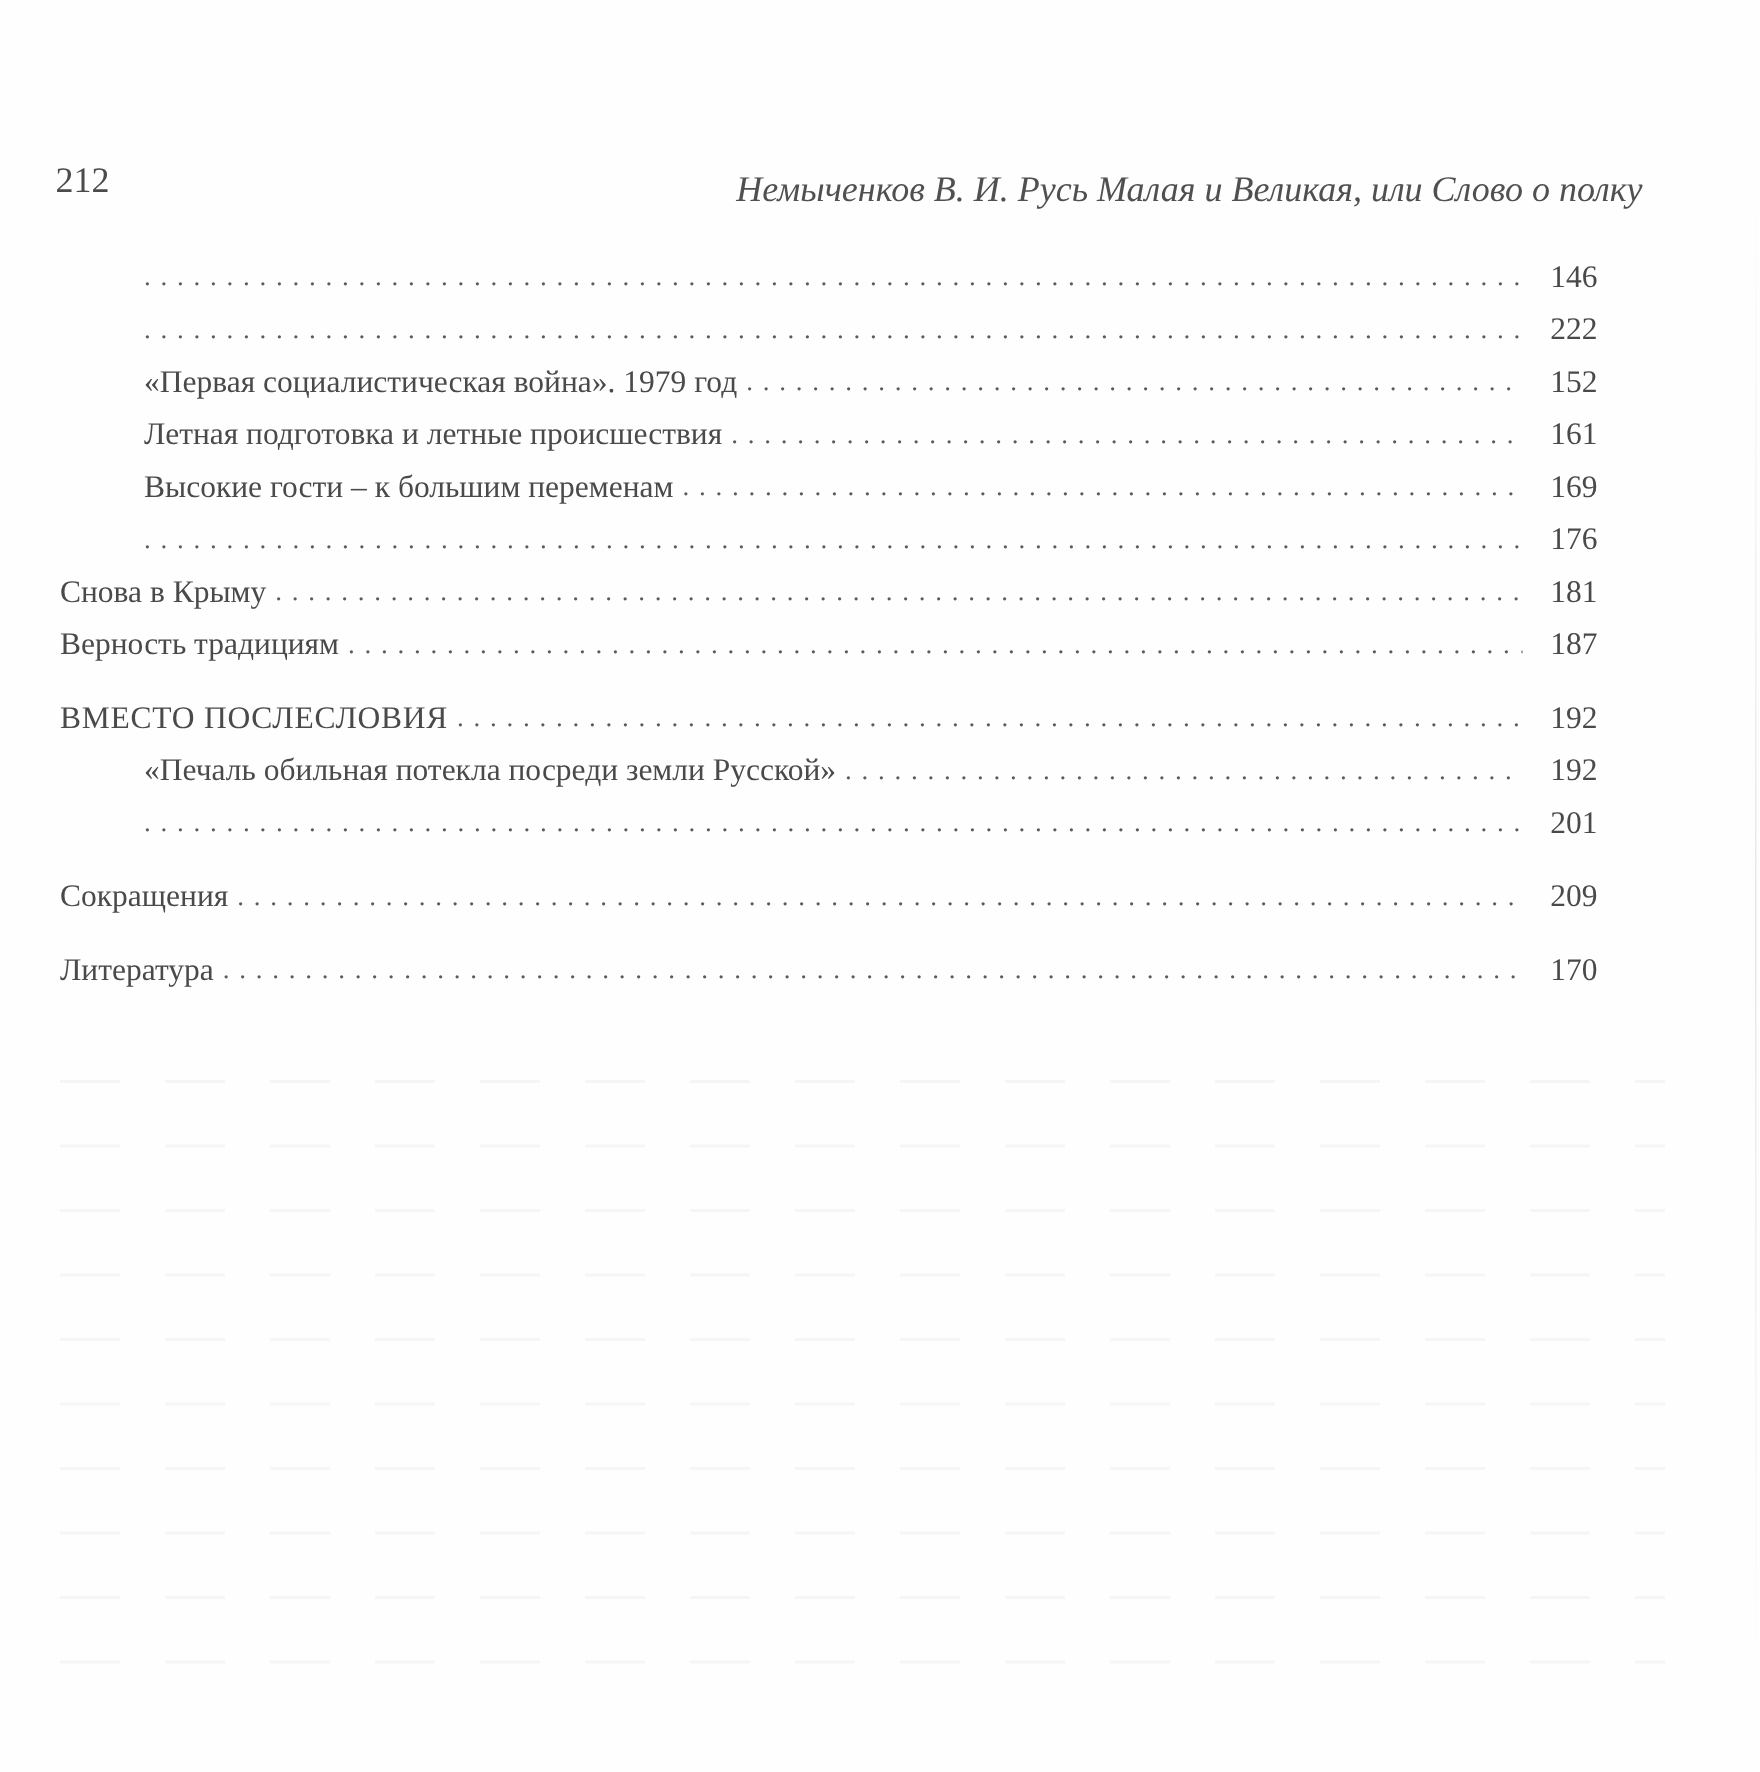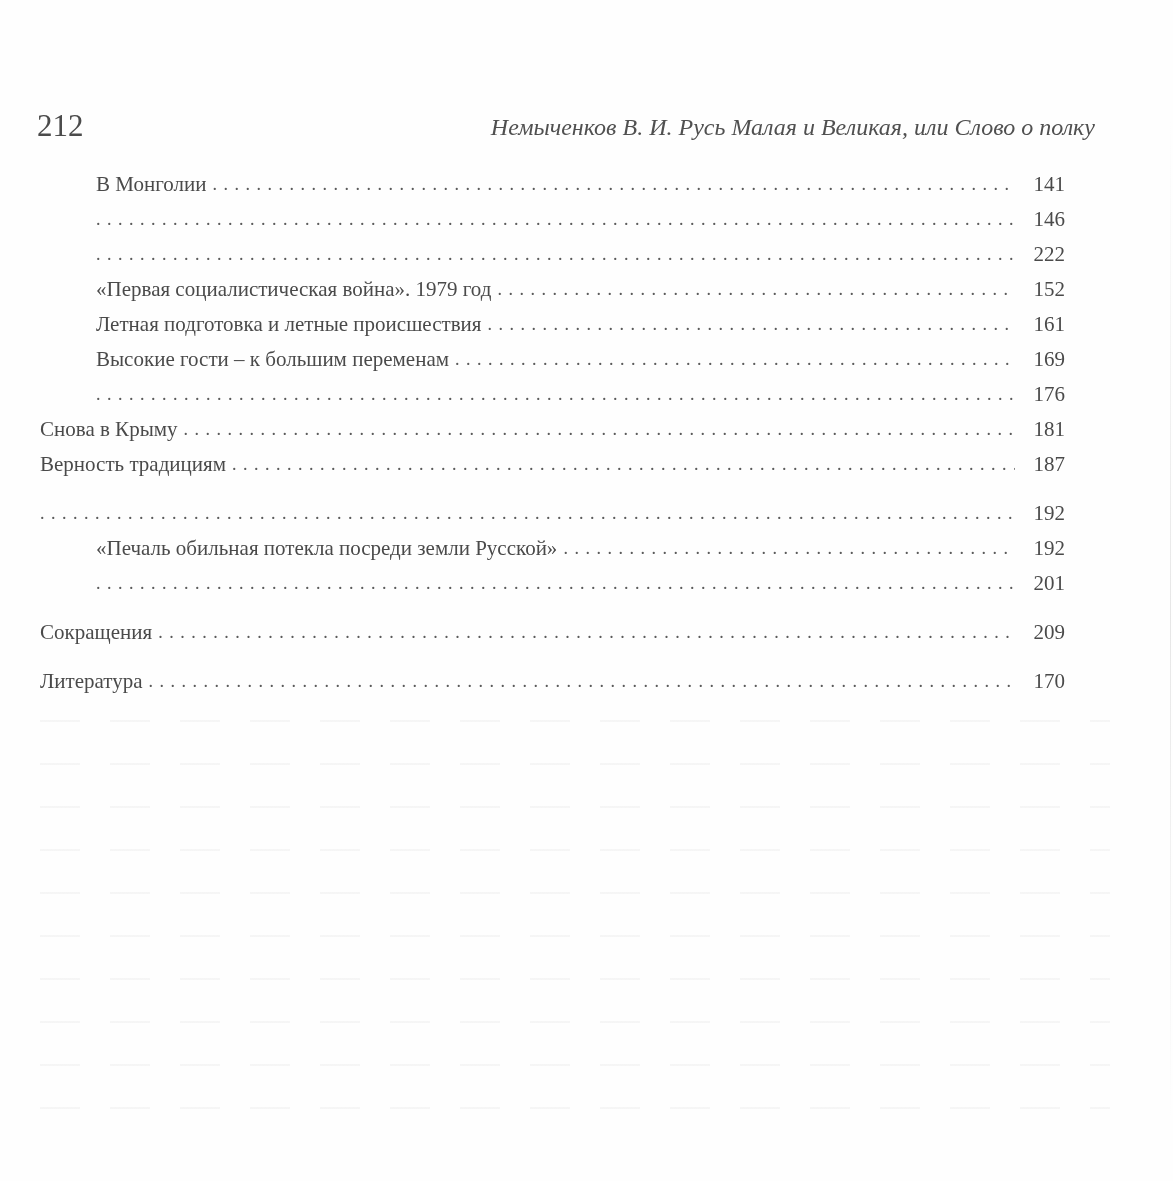--- a/index.html
+++ b/index.html
@@ -34,21 +34,21 @@
       left: 37px;
       top: 108px;
       width: 1058px;
       height: 40px;
     }
     .page-number {
       position: absolute;
       left: 0;
       top: 0;
       font-family: "Liberation Serif", serif;
-      font-size: 31px;
+      font-size: 24px;
       color: #4b4b4b;
       letter-spacing: 0px;
     }
     .header-title {
       position: absolute;
       right: 0;
       top: 6px;
       font-family: "Liberation Serif", serif;
       font-style: italic;
       font-size: 24px;
@@ -120,25 +120,20 @@
 <div class="page">
   <div class="edge-line"></div>
 
   <div class="running-head">
     <span class="page-number">212</span>
     <span class="header-title">Немыченков В. И. Русь Малая и Великая, или Слово о полку</span>
   </div>
 
   <div class="toc">
     <div class="toc-row level-2">
-      <span class="toc-title">В Монголии</span>
-      <span class="toc-leader"></span>
-      <span class="toc-page">141</span>
-    </div>
-    <div class="toc-row level-2">
       <span class="toc-leader"></span>
       <span class="toc-page">146</span>
     </div>
     <div class="toc-row level-2">
       <span class="toc-leader"></span>
       <span class="toc-page">222</span>
     </div>
     <div class="toc-row level-2">
       <span class="toc-title">«Первая социалистическая война». 1979 год</span>
       <span class="toc-leader"></span>
@@ -162,20 +157,21 @@
       <span class="toc-title">Снова в Крыму</span>
       <span class="toc-leader"></span>
       <span class="toc-page">181</span>
     </div>
     <div class="toc-row level-1">
       <span class="toc-title">Верность традициям</span>
       <span class="toc-leader"></span>
       <span class="toc-page">187</span>
     </div>
     <div class="toc-row level-1 gap-before">
+      <span class="toc-title caps">ВМЕСТО ПОСЛЕСЛОВИЯ</span>
       <span class="toc-leader"></span>
       <span class="toc-page">192</span>
     </div>
     <div class="toc-row level-2">
       <span class="toc-title">«Печаль обильная потекла посреди земли Русской»</span>
       <span class="toc-leader"></span>
       <span class="toc-page">192</span>
     </div>
     <div class="toc-row level-2">
       <span class="toc-leader"></span>

